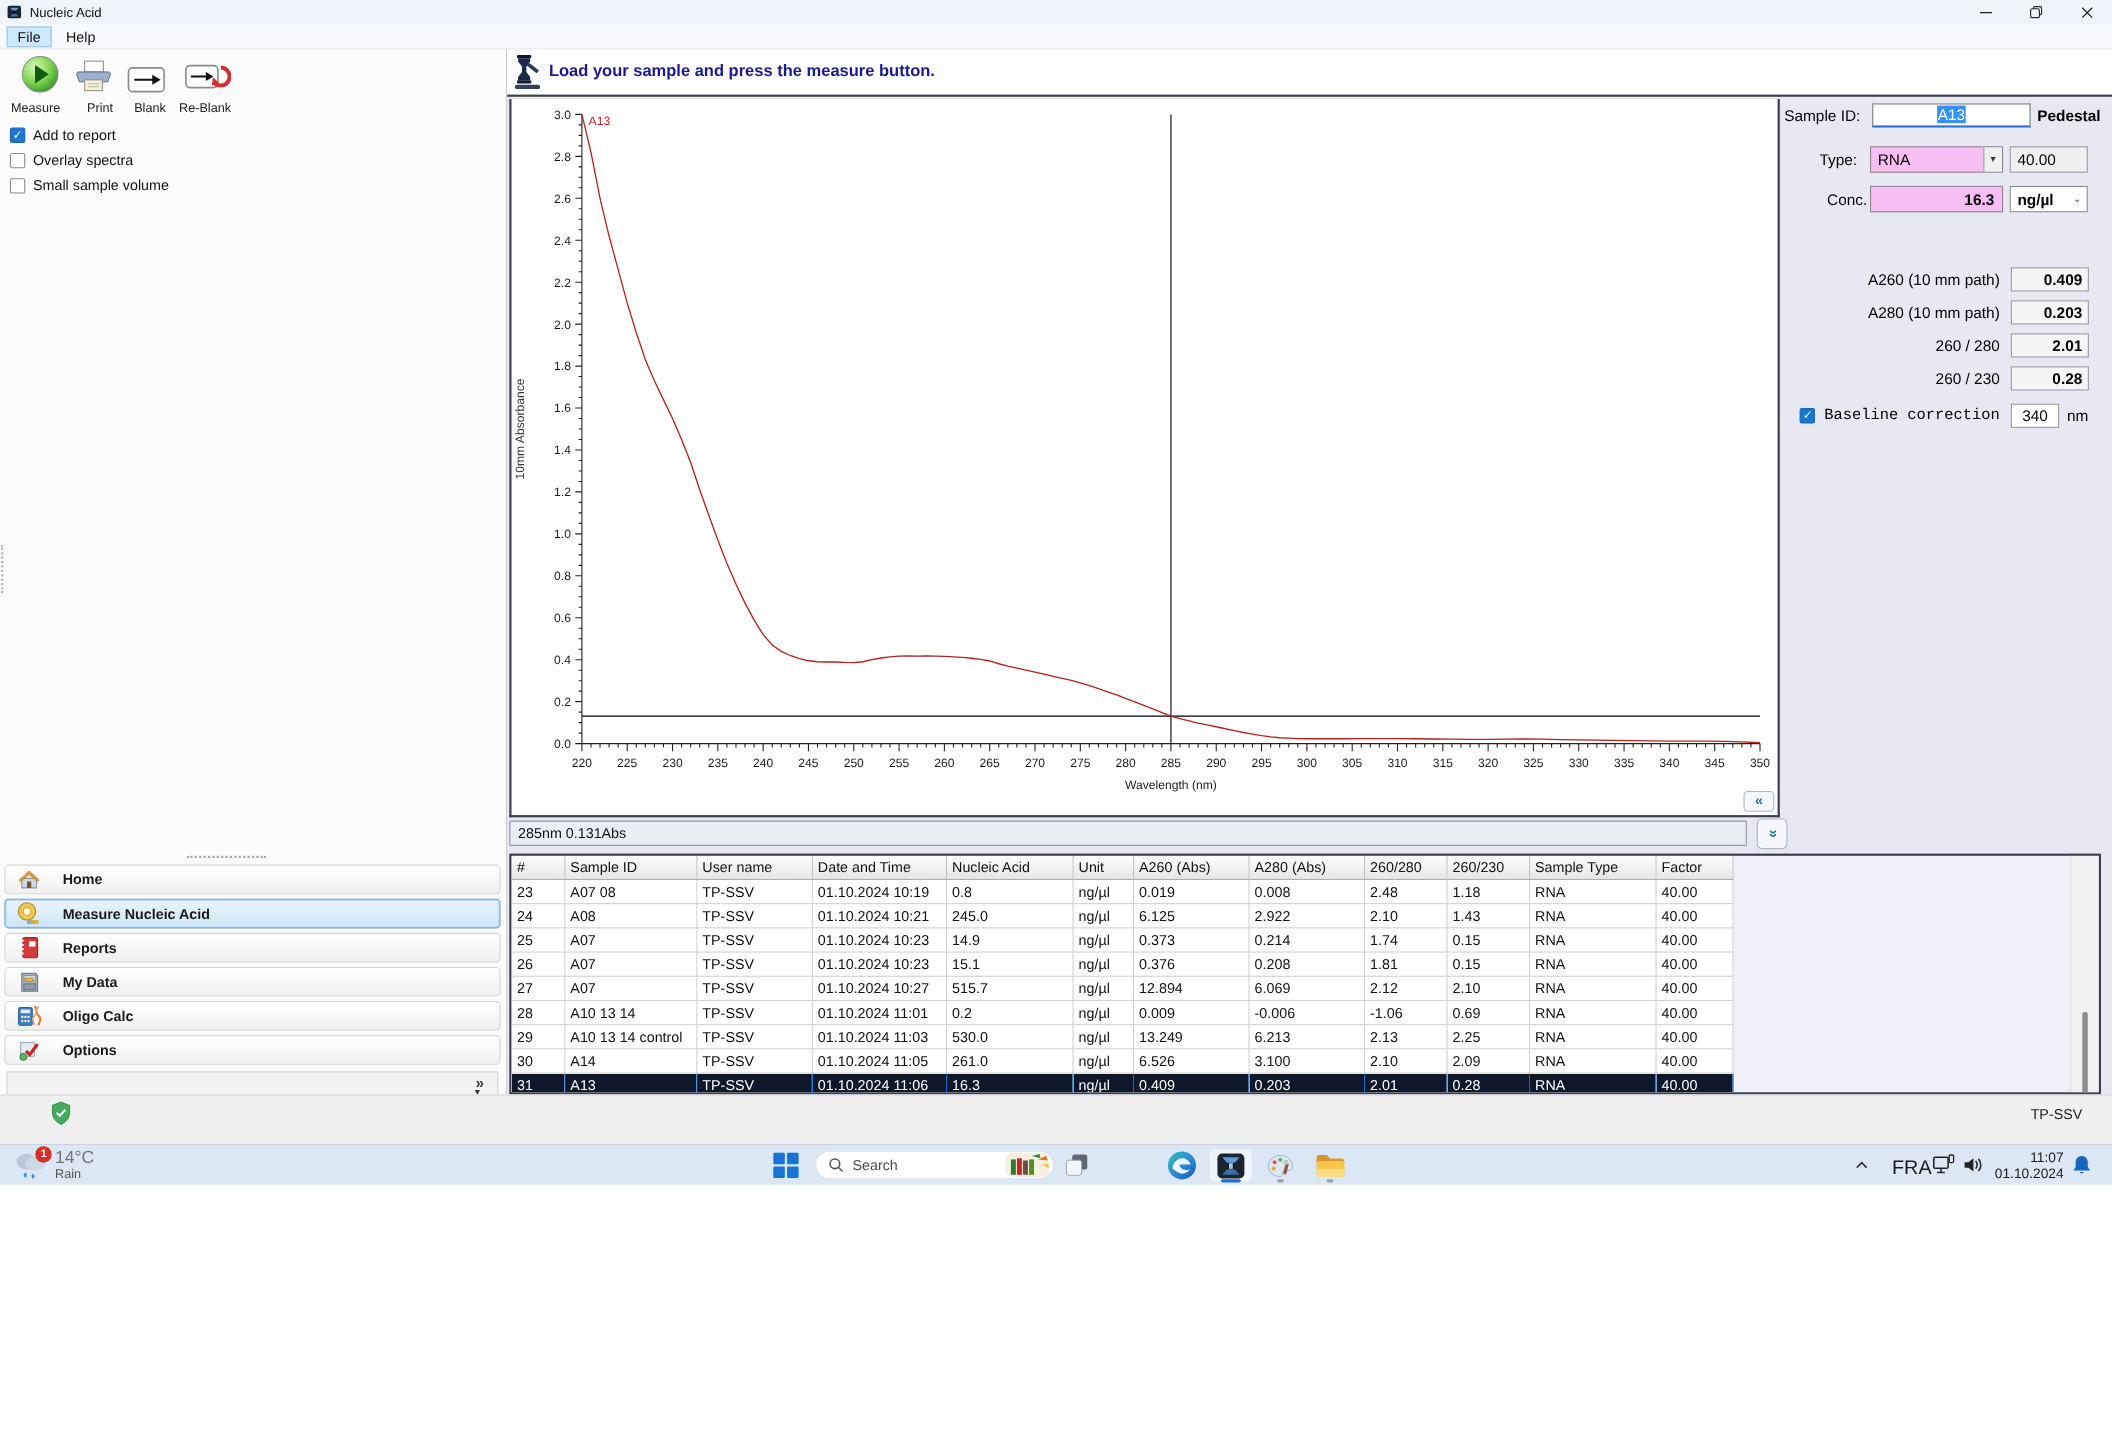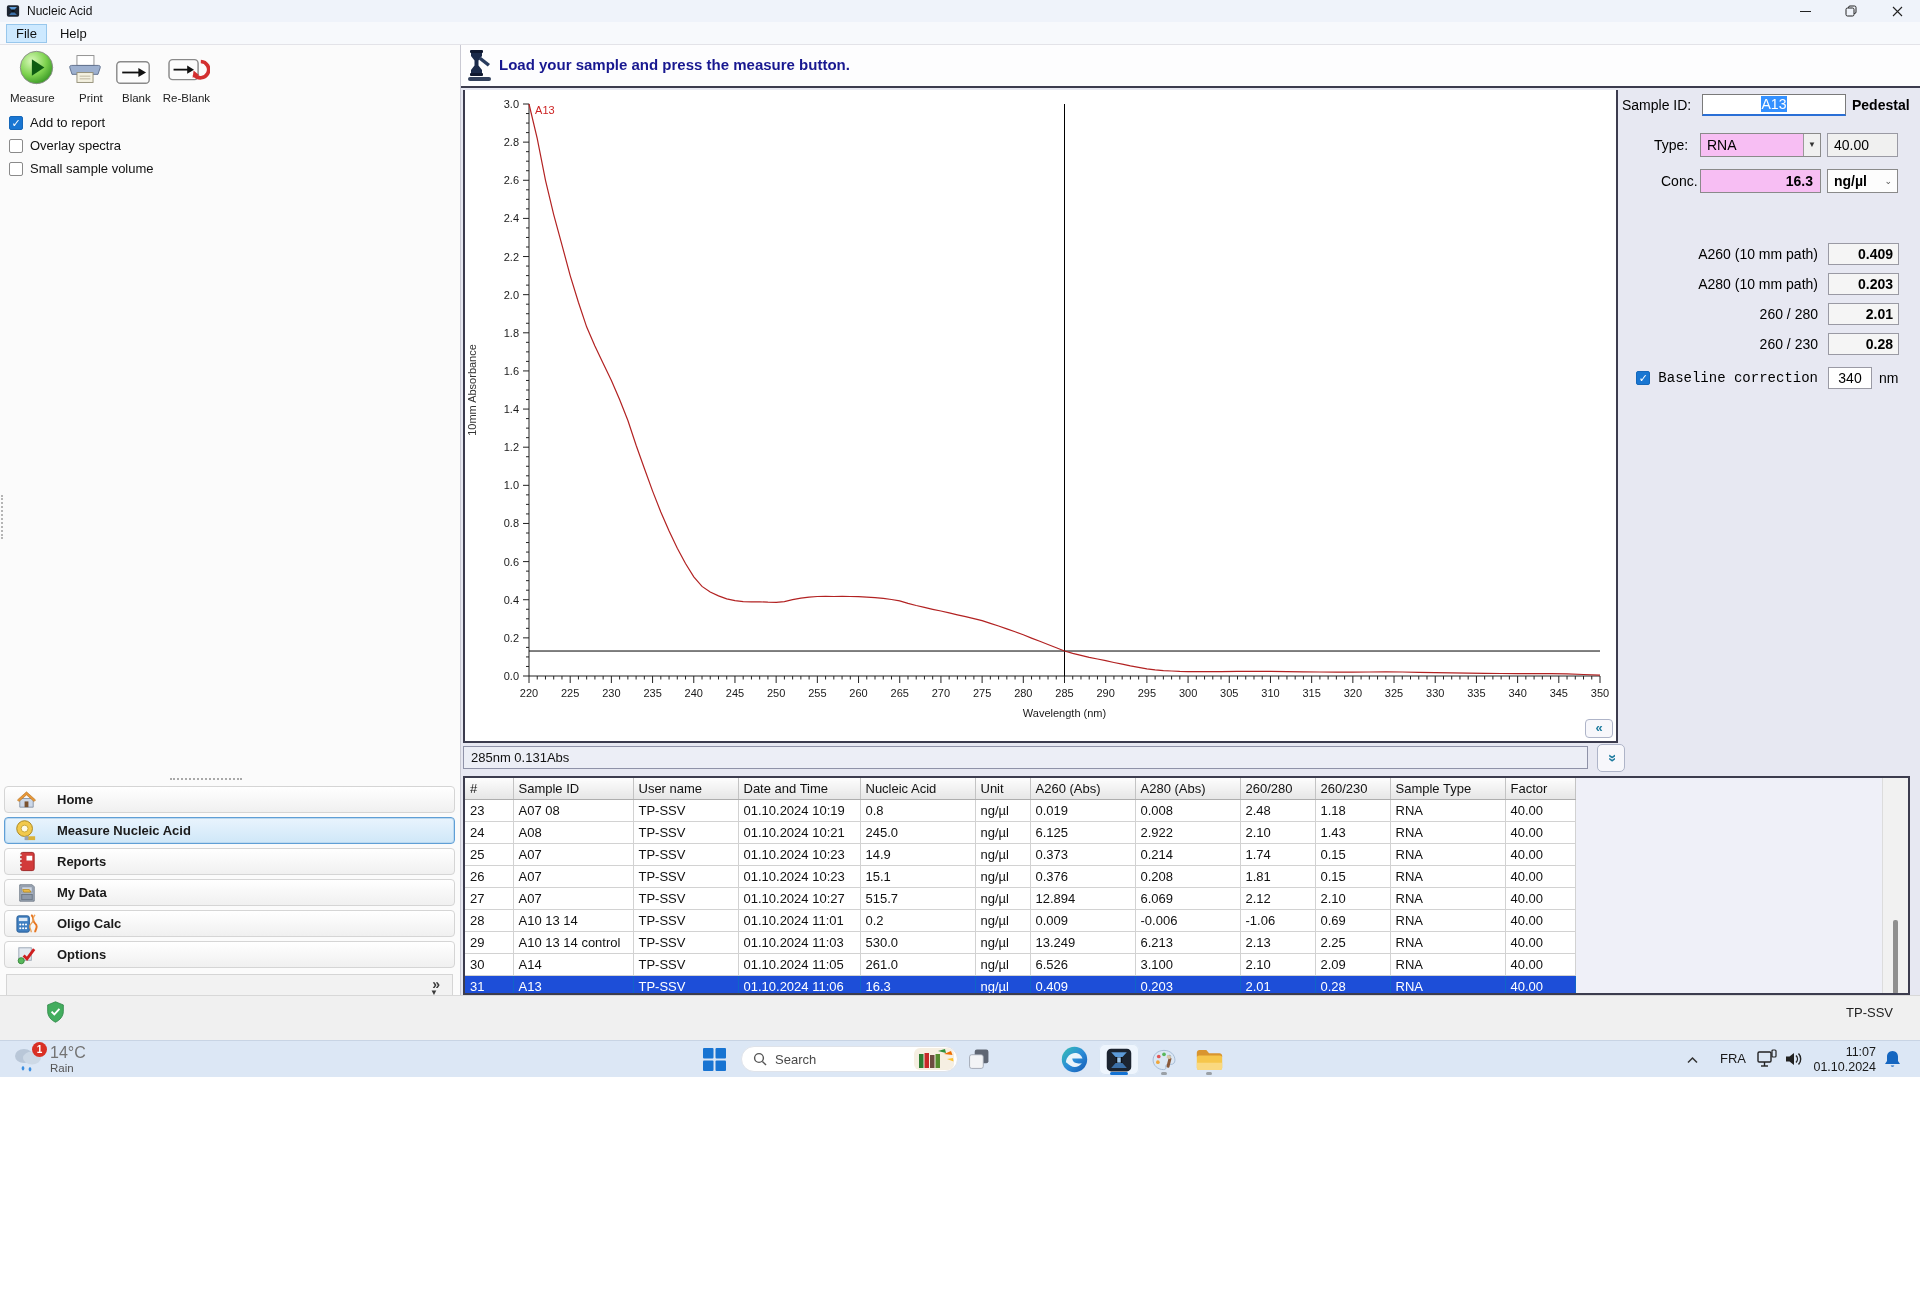--- a/index.html
+++ b/index.html
@@ -48,21 +48,21 @@
   .collapse-btn{position:absolute;right:3px;bottom:3px;width:26px;height:17px;background:#f7f7fb;border:1px solid #aeb4c8;border-radius:4px;color:#1b7a9e;font-weight:bold;font-size:13px;line-height:15px;text-align:center;}
   .readout{position:absolute;left:2px;top:701px;width:1125px;height:23px;background:#eceef6;border:1px solid #8f92a8;font-size:13px;color:#111;line-height:21px;padding-left:7px;box-sizing:border-box;}
   .dbl-down{position:absolute;left:1136px;top:699px;width:26px;height:26px;background:#f7f7fb;border:1px solid #aeb4c8;border-radius:5px;color:#1b7a9e;font-weight:bold;font-size:14px;display:flex;align-items:center;justify-content:center;}
   .dbl-down span{transform:rotate(-90deg);display:block;}
 
   
   .table-widget{position:absolute;left:2px;top:731px;width:1447px;height:219px;background:#eff0f8;border:2px solid #3c3c4e;box-sizing:border-box;overflow:hidden;}
   table.results{border-collapse:collapse;table-layout:fixed;font-size:13px;color:#111;background:#fff;}
   table.results th{height:21px;background:linear-gradient(#fdfdfd,#e6e6e6);border-right:1px solid #c3c3c3;border-bottom:1px solid #aeaeae;font-weight:normal;text-align:left;padding:0 5px;overflow:hidden;white-space:nowrap;}
   table.results td{height:21px;border-right:1px solid #d2d2d2;border-bottom:1px solid #d2d2d2;padding:0 5px;overflow:hidden;white-space:nowrap;}
-  table.results tr.sel td{background:#1d4ed8;color:#fff;border-color:#0f64c8;}
+  table.results tr.sel td{background:#0f172a;color:#fff;border-color:#0f64c8;}
   .table-scrollbar{position:absolute;right:0;top:0;bottom:0;width:25px;background:#f1f1f1;border-left:1px solid #dcdcdc;}
   .scroll-thumb{position:absolute;left:10px;width:5px;top:142px;height:74px;background:#8f8f8f;border-radius:2px;}
 
   
   .ip-label{position:absolute;font-size:14px;color:#000;}
   .ip-bold{font-weight:bold;}
   .sample-input{position:absolute;left:1241px;top:49px;width:144px;height:22px;background:#fff;border:1px solid #7a7a7a;border-bottom:2px solid #2a6fd6;box-sizing:border-box;text-align:center;font-size:14px;line-height:19px;}
   .sel-text{background:#3390ff;color:#fff;padding:0 1px;}
   .dd{position:absolute;height:24px;border:1px solid #8a8a8a;box-sizing:border-box;font-size:14px;line-height:22px;}
   .dd.pink{background:#f7bef3;}
@@ -88,21 +88,21 @@
   .search-pill .s-txt{font-size:13px;color:#4a4a4a;margin-left:8px;flex:1;}
   .search-pill .s-img{margin-right:3px;display:flex;}
   .taskview{position:absolute;left:967px;top:6px;}
   .tb-apps{position:absolute;left:1054px;top:3px;display:flex;gap:5px;}
   .tb-app{width:40px;height:31px;display:flex;align-items:center;justify-content:center;border-radius:6px;position:relative;}
   .tb-app.active{background:#eef5fd;box-shadow:0 0 0 1px #dbe7f4 inset;}
   .tb-app .ind-active{position:absolute;left:11px;bottom:0px;width:18px;height:3px;border-radius:2px;background:#1372d3;}
   .tb-app .ind-run{position:absolute;left:17px;bottom:0px;width:6px;height:3px;border-radius:2px;background:#9aa0a6;}
   .tray{position:absolute;right:0;top:0;height:37px;}
   .tray-chev{position:absolute;left:-234px;top:12px;color:#333;}
-  .tray-lang{position:absolute;left:-200px;top:10px;font-size:13px;color:#1a1a1a;}
+  .tray-lang{position:absolute;left:-200px;top:10px;font-size:18px;color:#1a1a1a;}
   .tray-net{position:absolute;left:-164px;top:8px;}
   .tray-vol{position:absolute;left:-136px;top:9px;}
   .tray-clock{position:absolute;left:-110px;top:4px;width:66px;text-align:right;font-size:12.5px;color:#1a1a1a;line-height:14.5px;}
   .tray-bell{position:absolute;left:-36px;top:9px;}
 </style>
 </head>
 <body>
 
 <div id="screen">
   <div class="window">

